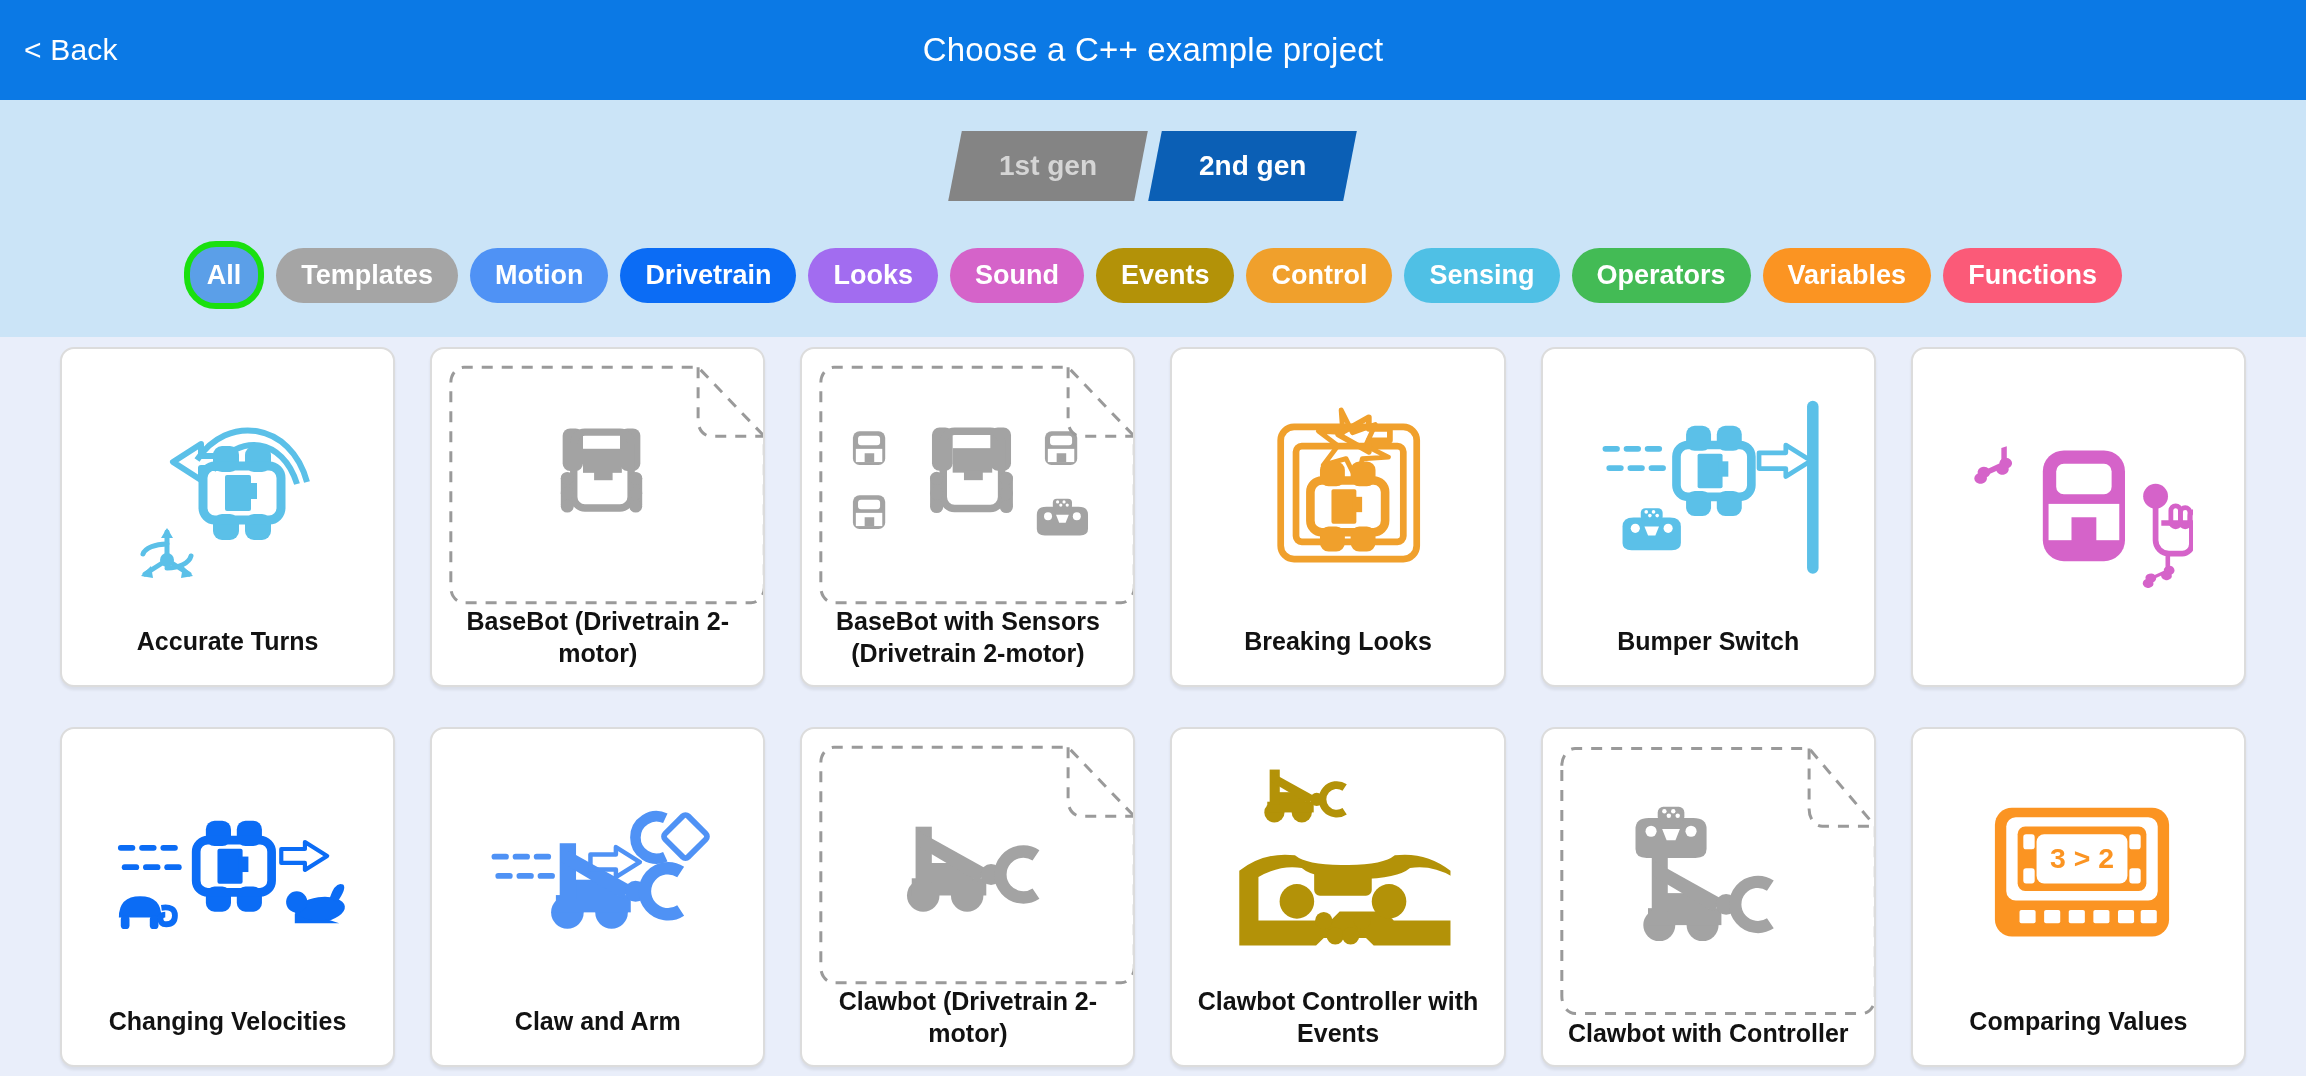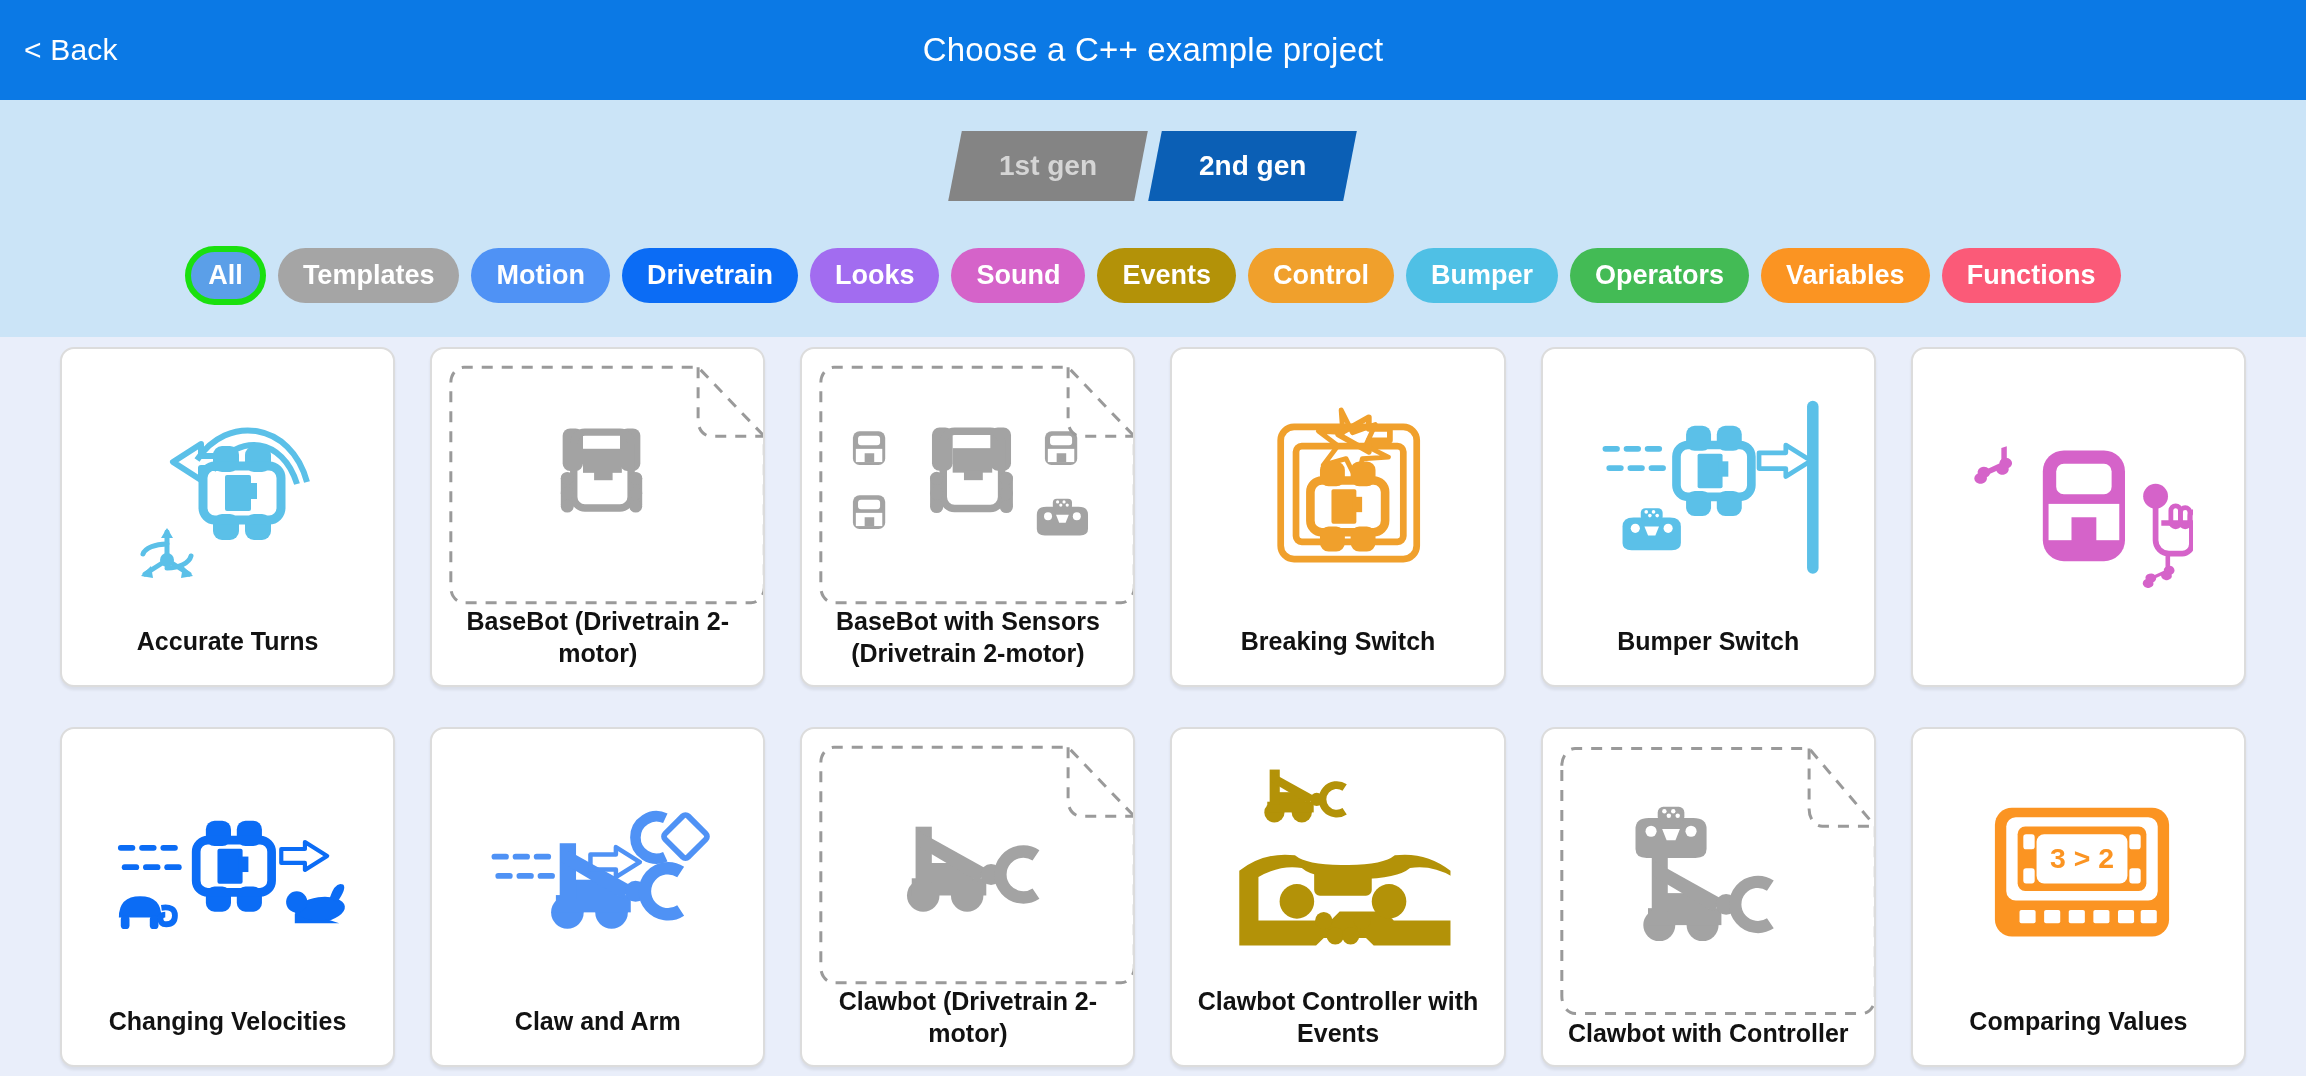--- a/index.html
+++ b/index.html
@@ -87,21 +87,21 @@
     font-size: 27px;
     font-weight: bold;
     color: #ffffff;
     cursor: pointer;
     user-select: none;
     white-space: nowrap;
   }
   .pill.selected {
     border: 6px solid #14532d;
     padding: 0 17px;
-    height: 59px;
+    height: 68px;
   }
 
   
   .grid-area {
     background: #e9eefa;
     height: 739px;
     padding: 10px 60px 0 60px;
     overflow: hidden;
   }
   .grid {
@@ -184,21 +184,21 @@
       <div class="pill" style="background: rgb(213, 99, 201);">
         <span>Sound</span>
       </div>
       <div class="pill" style="background: rgb(179, 146, 8);">
         <span>Events</span>
       </div>
       <div class="pill" style="background: rgb(240, 160, 44);">
         <span>Control</span>
       </div>
       <div class="pill" style="background: rgb(79, 192, 229);">
-        <span>Bumper</span>
+        <span>Sensing</span>
       </div>
       <div class="pill" style="background: rgb(67, 187, 85);">
         <span>Operators</span>
       </div>
       <div class="pill" style="background: rgb(251, 148, 34);">
         <span>Variables</span>
       </div>
       <div class="pill" style="background: rgb(251, 90, 120);">
         <span>Functions</span>
       </div>
@@ -331,21 +331,21 @@
    <rect x="22" y="4" width="26" height="26" rx="9" fill="#f0a02c"></rect>
    <rect x="54" y="4" width="26" height="26" rx="9" fill="#f0a02c"></rect>
    <rect x="22" y="72" width="26" height="26" rx="9" fill="#f0a02c"></rect>
    <rect x="54" y="72" width="26" height="26" rx="9" fill="#f0a02c"></rect>
    <rect x="12" y="24" width="78" height="54" rx="12" fill="none" stroke="#f0a02c" stroke-width="9"></rect>
    <rect x="34" y="33" width="26" height="36" rx="2" fill="#f0a02c"></rect>
    <rect x="56" y="41" width="10" height="16" fill="#f0a02c"></rect>
             </g>
       </svg>
         </div>
-        <div class="card-label">Breaking Switch</div>
+        <div class="card-label">Breaking Looks</div>
       </div>
       <div class="card">
         <div class="card-art">
           <svg viewBox="0 0 230 200" width="222" height="192">
         <g stroke="#5bc0e8" stroke-width="6" stroke-linecap="round">
     <line x1="4" y1="54" x2="16" y2="54"></line>
     <line x1="26" y1="54" x2="38" y2="54"></line>
     <line x1="48" y1="54" x2="60" y2="54"></line>
     <line x1="8" y1="74" x2="20" y2="74"></line>
     <line x1="30" y1="74" x2="42" y2="74"></line>

